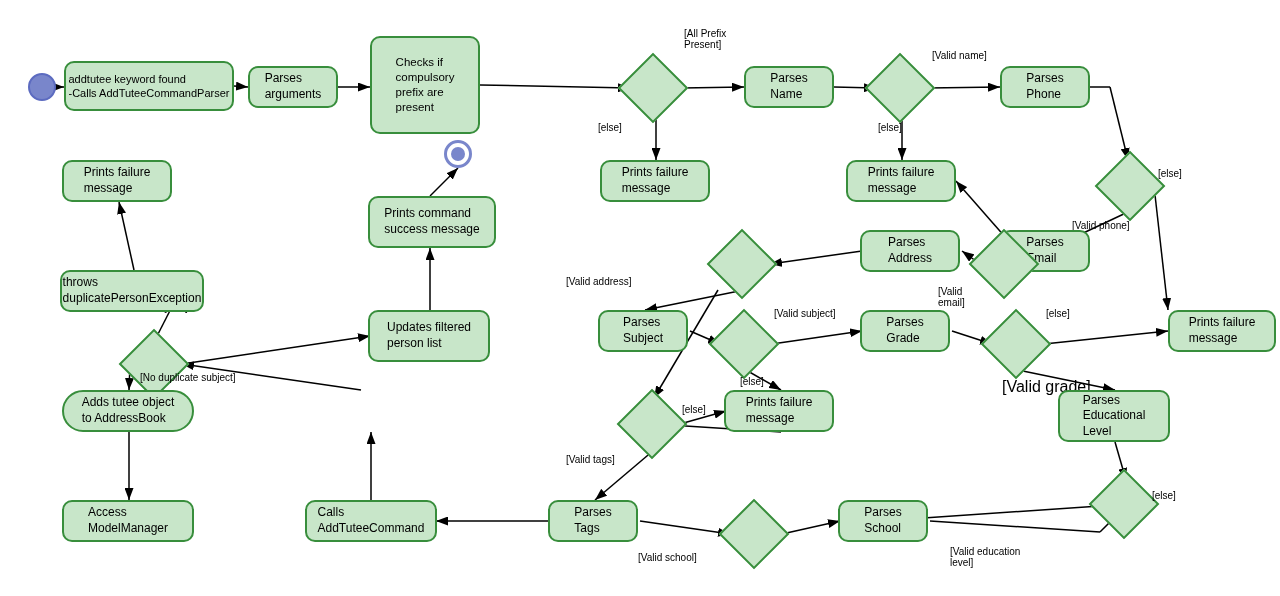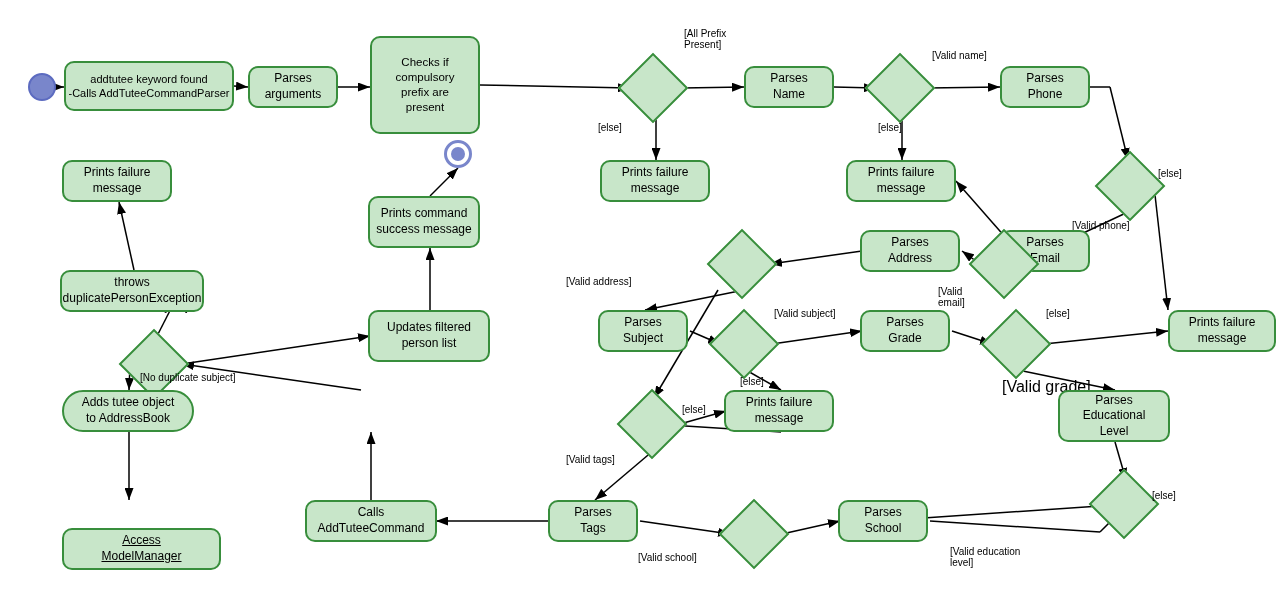--- a/index.html
+++ b/index.html
@@ -21,21 +21,21 @@
       top: 0; left: 0;
       width: 1280px;
       height: 596px;
       pointer-events: none;
     }
     .node {
       position: absolute;
       display: flex;
       align-items: center;
       justify-content: center;
-      text-align: center;
+      text-align: left;
       font-size: 12px;
       font-weight: normal;
       line-height: 1.3;
     }
     .rounded-rect {
       background: #c8e6c9;
       border: 2px solid #388e3c;
       border-radius: 10px;
     }
     .diamond {
@@ -330,37 +330,37 @@
   </div>
 
   <div class="label-text" style="left:140px; top:372px; font-size:10px;">[No duplicate subject]</div>
 
   <div class="label-text" style="left:164px; top:302px; font-size:10px;">[else]</div>
 
   <div class="node rounded-rect" style="left:62px; top:390px; width:132px; height:42px;border-radius:21px;">
     <span>Adds tutee object<br>to AddressBook</span>
   </div>
 
-  <div class="node rounded-rect" style="left:62px; top:528px; width:159px; height:42px;text-decoration:underline;">
+  <div class="node rounded-rect" style="left:62px; top:500px; width:132px; height:42px;">
     <span>Access<br>ModelManager</span>
   </div>
 
   <div class="node rounded-rect" style="left:60px; top:270px; width:144px; height:42px;">
     <span>throws<br>duplicatePersonException</span>
   </div>
 
   <div class="node rounded-rect" style="left:62px; top:160px; width:110px; height:42px;">
     <span>Prints failure<br>message</span>
   </div>
 
   <div class="node rounded-rect" style="left:368px; top:310px; width:122px; height:52px;">
     <span>Updates filtered<br>person list</span>
   </div>
 
-  <div class="node rounded-rect" style="left:368px; top:196px; width:112px; height:52px;">
+  <div class="node rounded-rect" style="left:368px; top:196px; width:128px; height:52px;">
     <span>Prints command<br>success message</span>
   </div>
 
   <div class="node" style="left:444px; top:140px; width:28px; height:28px;">
     <div class="circle-end">
       <div class="circle-end-inner"></div>
     </div>
   </div>
 
 </div>

